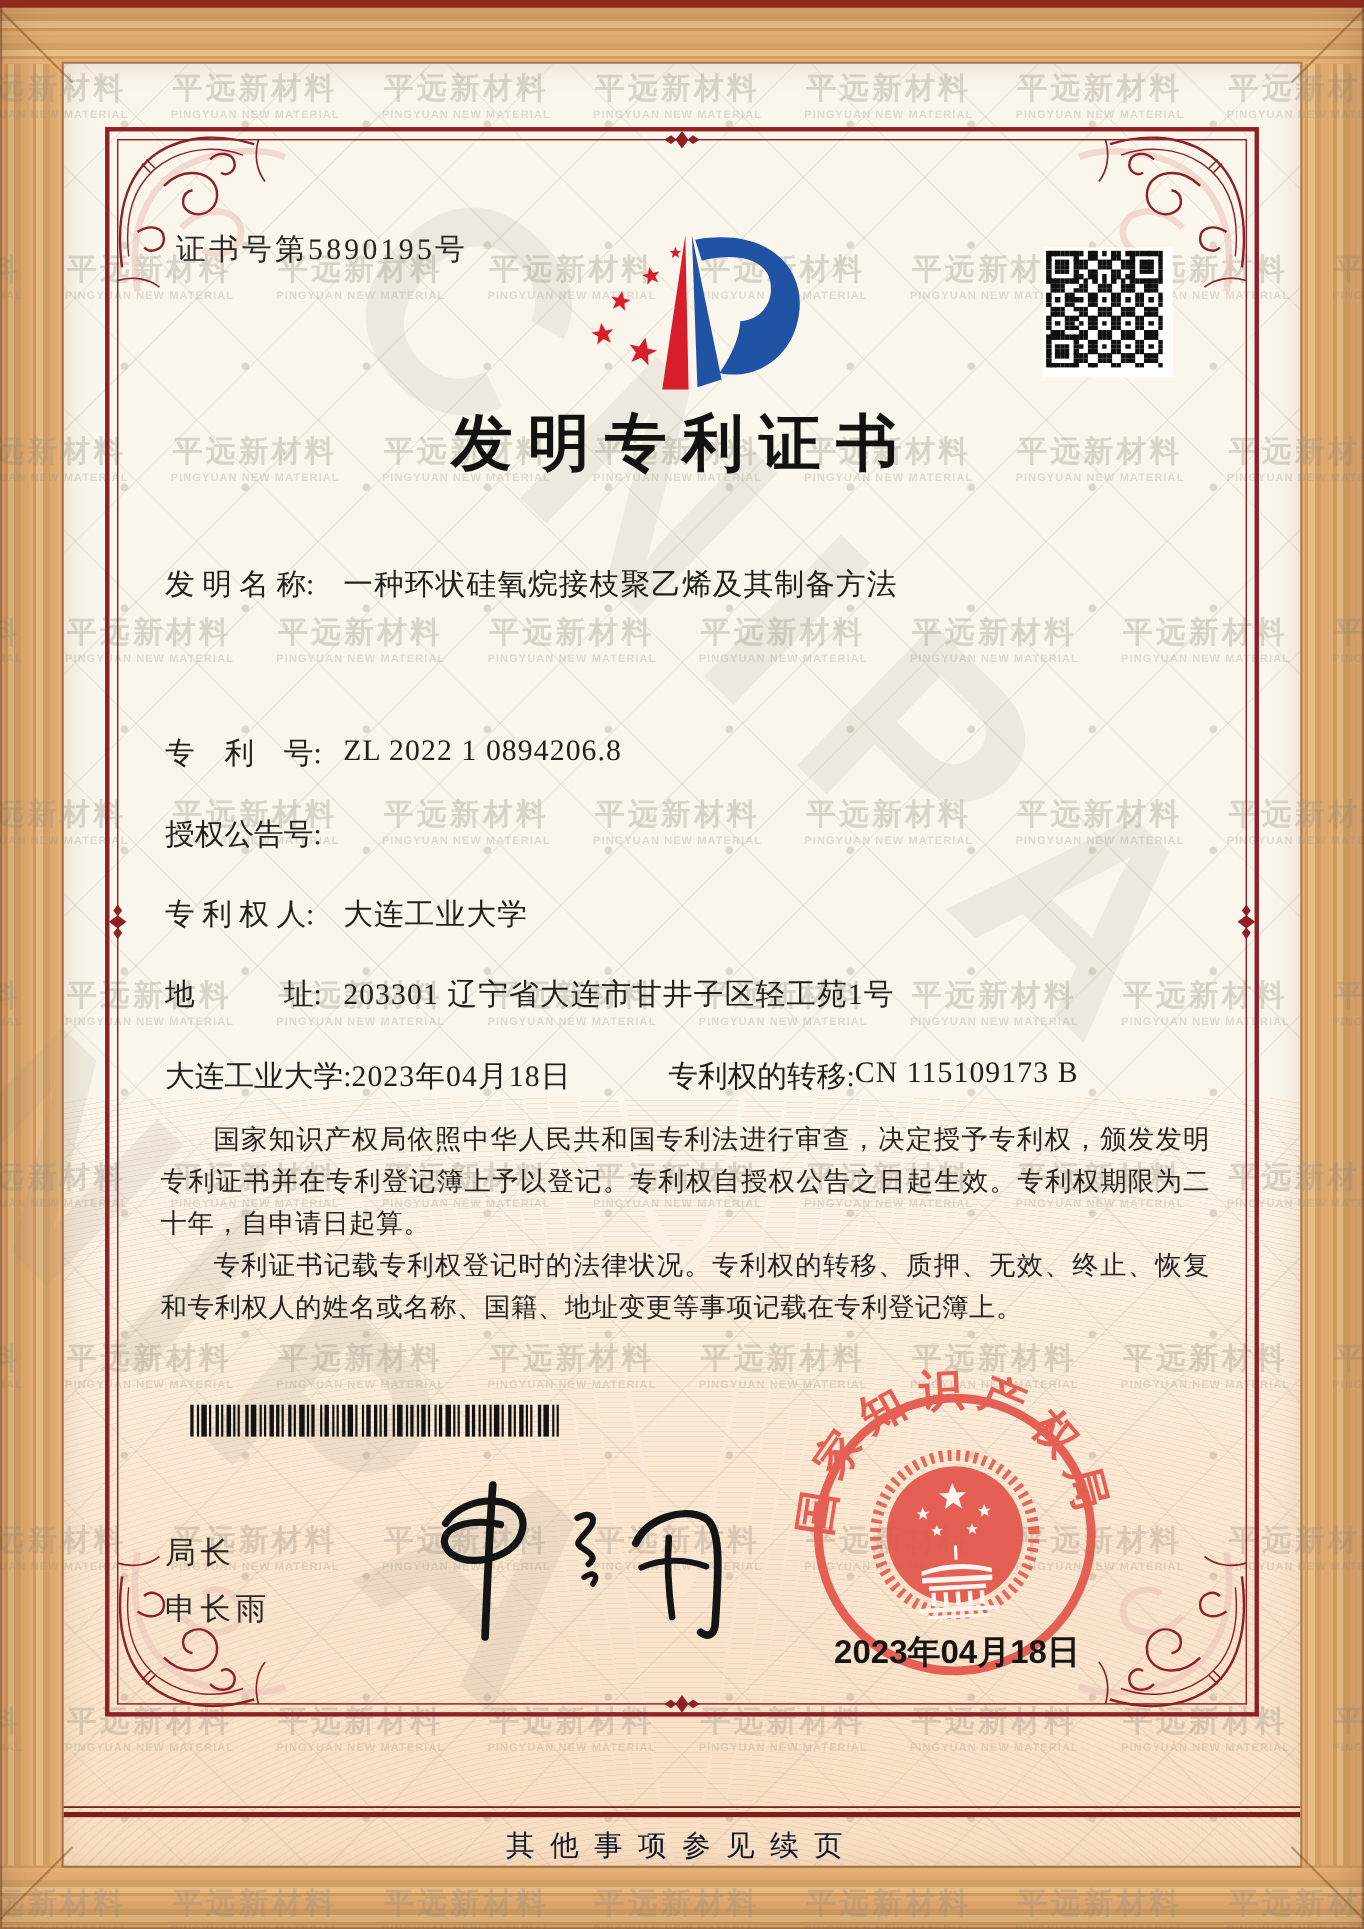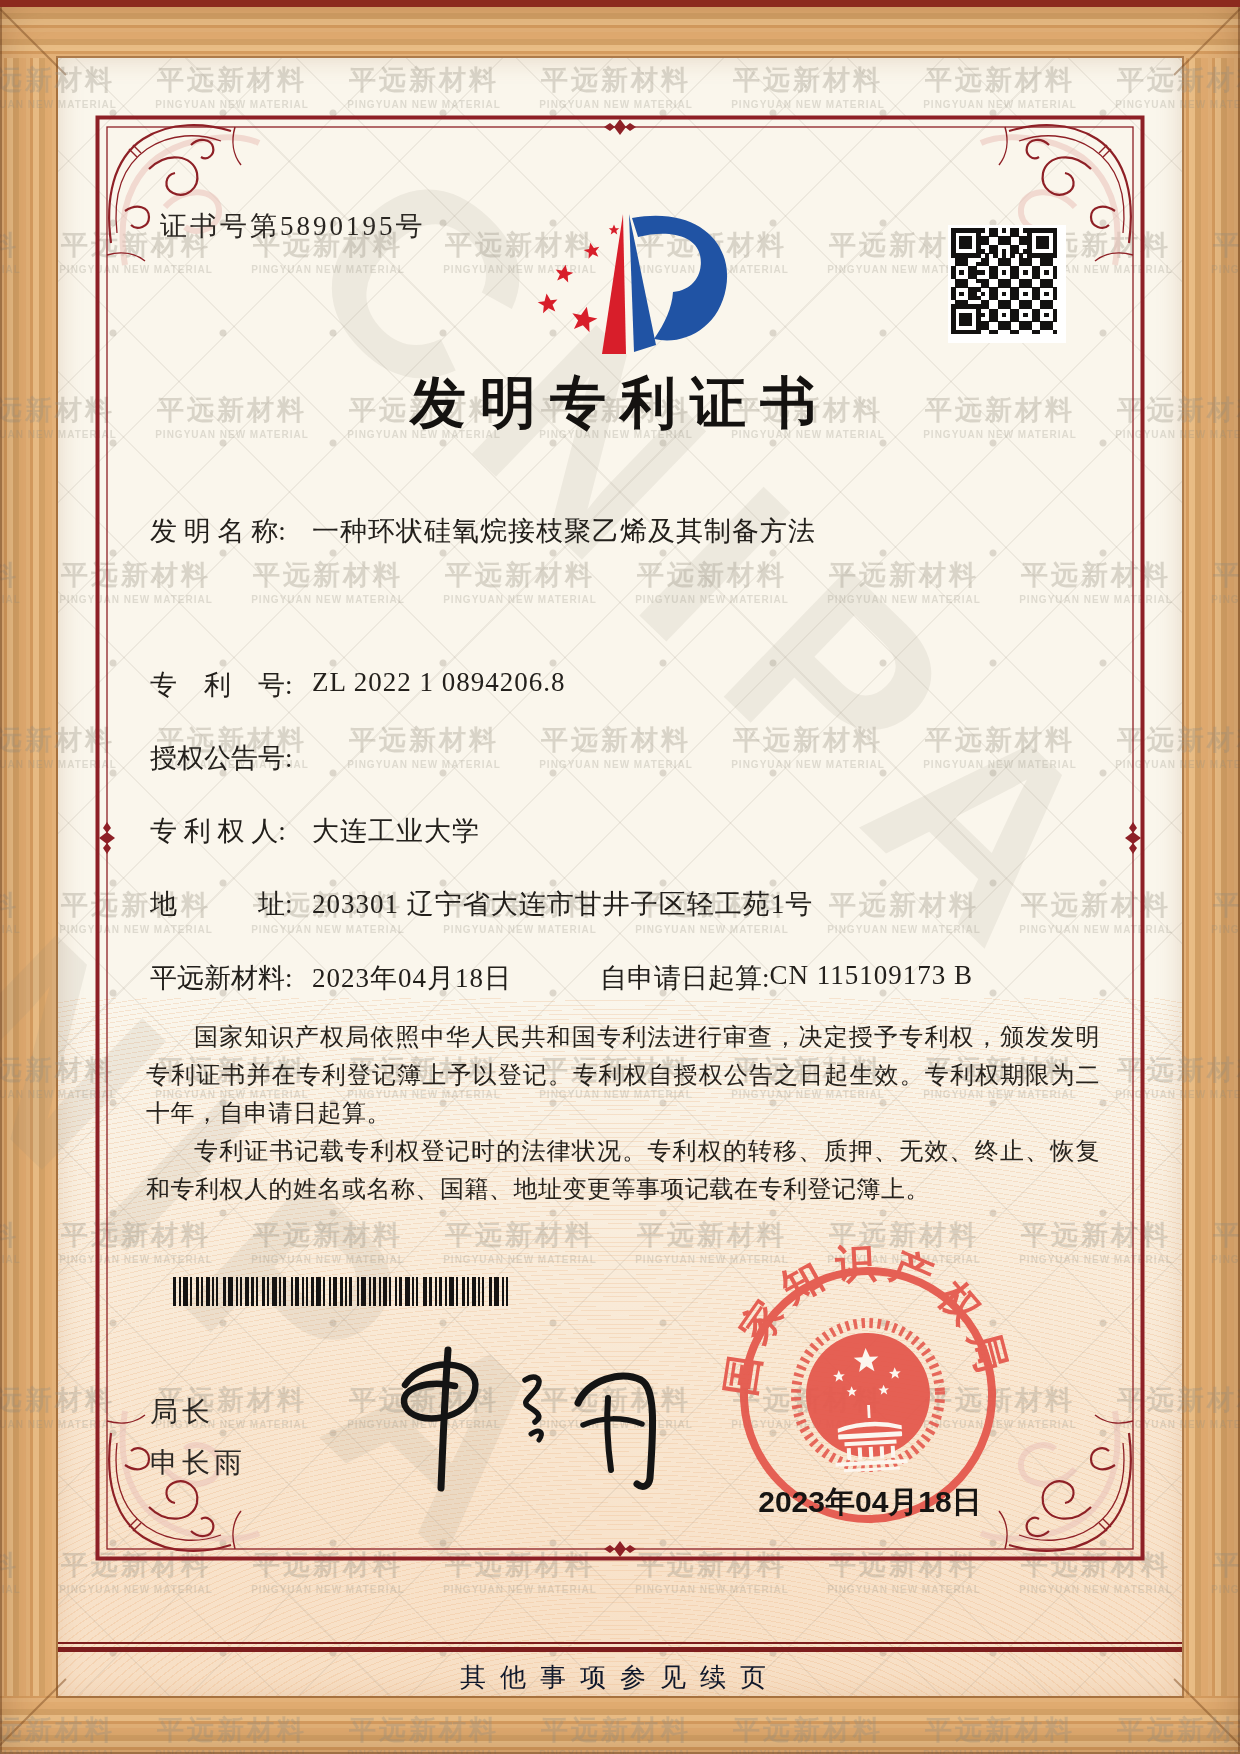--- a/index.html
+++ b/index.html
@@ -843,23 +843,23 @@
     </div>
     <div class="frow" style="top:755px;">
       <span class="flabel">专 利 权 人:</span>
       <span class="fvalue">大连工业大学</span>
     </div>
     <div class="frow" style="top:828px;">
       <span class="flabel">地　　　址:</span>
       <span class="fvalue">203301 辽宁省大连市甘井子区轻工苑1号</span>
     </div>
     <div class="frow" style="top:902px;">
-      <span class="flabel">平远新材料:</span>
+      <span class="flabel">大连工业大学:</span>
       <span class="fvalue gv1">2023年04月18日</span>
-      <span class="flabel gl2">自申请日起算:</span>
+      <span class="flabel gl2">专利权的转移:</span>
       <span class="fvalue">CN 115109173 B</span>
     </div>
 
     <div class="para" style="top:1074px;">专利证书记载专利权登记时的法律状况。专利权的转移、质押、无效、终止、恢复和专利权人的姓名或名称、国籍、地址变更等事项记载在专利登记簿上。</div>
     <div class="para" style="top:960px;">国家知识产权局依照中华人民共和国专利法进行审查，决定授予专利权，颁发发明专利证书并在专利登记簿上予以登记。专利权自授权公告之日起生效。专利权期限为二十年，自申请日起算。</div>
 
     <div class="barcode">
         <div style="position: absolute; left: 0px; top: 0px; width: 3px; height: 100%; background: rgb(21, 19, 18);"></div>
         <div style="position: absolute; left: 6px; top: 0px; width: 2px; height: 100%; background: rgb(21, 19, 18);"></div>
         <div style="position: absolute; left: 10px; top: 0px; width: 5px; height: 100%; background: rgb(21, 19, 18);"></div>

